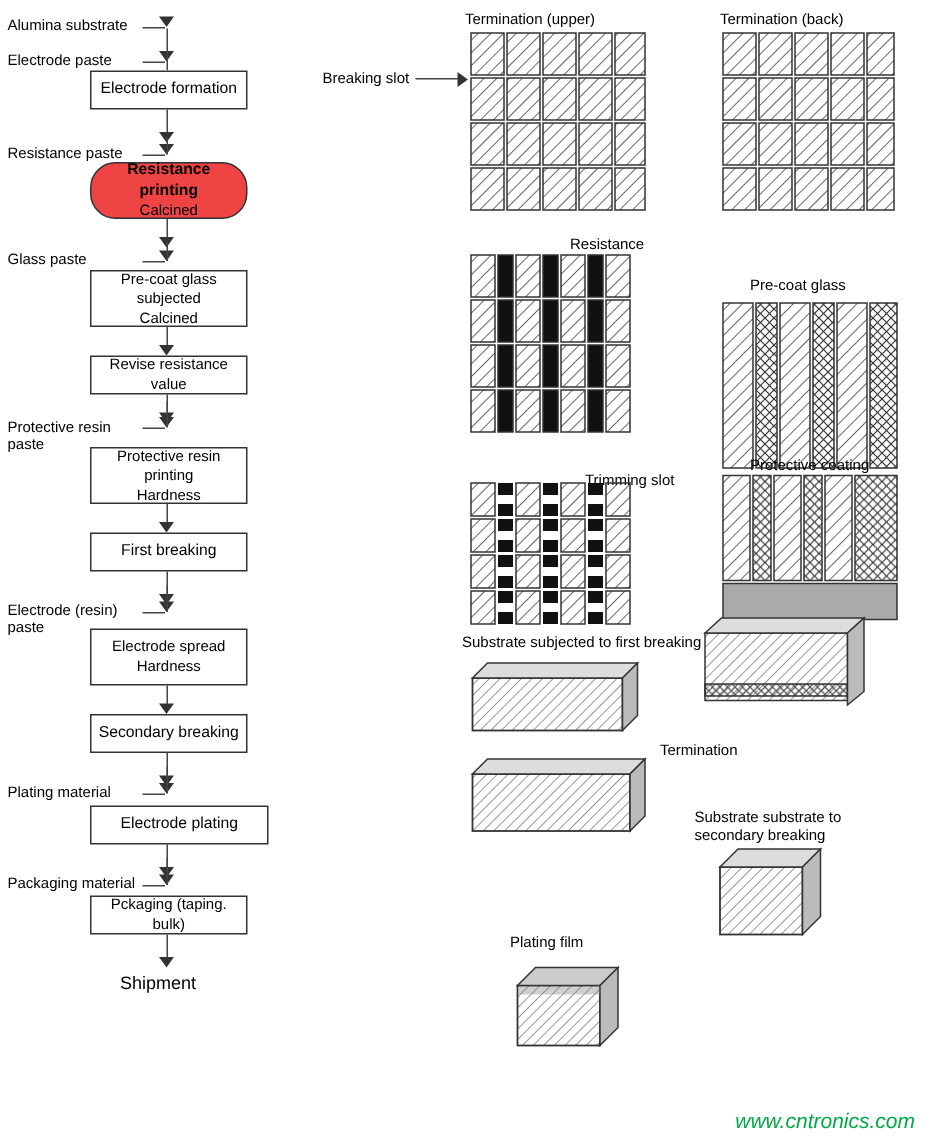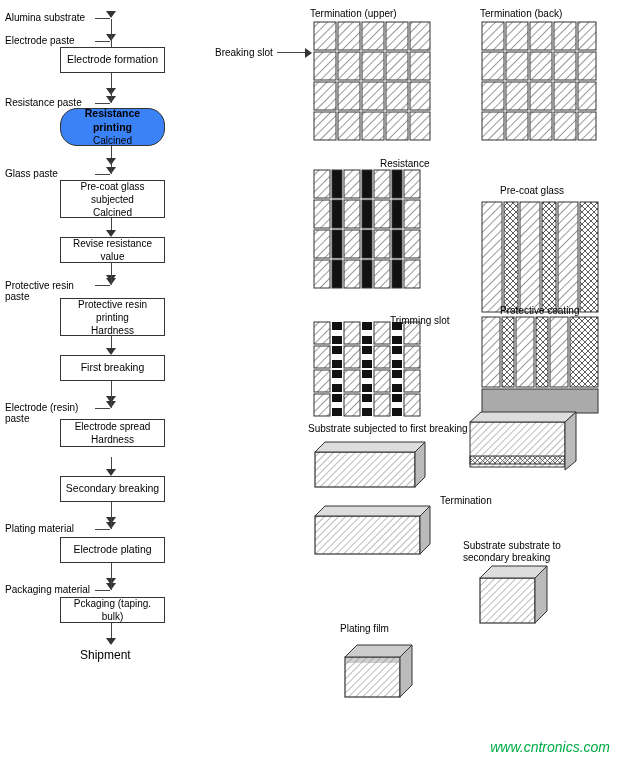--- a/index.html
+++ b/index.html
@@ -36,21 +36,21 @@
       font-size: 10.5px;
       line-height: 1.3;
       padding: 3px 4px;
       display: flex;
       align-items: center;
       justify-content: center;
       flex-direction: column;
     }
 
     .pbox.blue {
-      background: #3b82f6;
+      background: #ef4444;
       color: #000;
       border-radius: 17px;
     }
 
     
     .vline {
       position: absolute;
       width: 1px;
       background: #444;
     }
@@ -165,41 +165,41 @@
 
 <div class="vline" style="left:111px; top:381px; height:18px;"></div>
 <div class="tri" style="left:106px; top:396px;"></div>
 
 <div class="label-text" style="left:5px; top:402px;">Electrode (resin)</div>
 <div class="label-text" style="left:5px; top:413px;">paste</div>
 <div class="hline" style="left:95px; top:408px; width:15px;"></div>
 <div class="tri" style="left:106px; top:401px;"></div>
 <div class="vline" style="left:111px; top:390px; height:18px;"></div>
 
-<div class="pbox" style="left:60px; top:419px; width:105px; height:28px;">
+<div class="pbox" style="left:60px; top:419px; width:105px; height:38px;">
   <span style="font-size:10px;">Electrode spread</span>
   <span style="font-size:10px;">Hardness</span>
 </div>
 
 <div class="vline" style="left:111px; top:457px; height:15px;"></div>
 <div class="tri" style="left:106px; top:469px;"></div>
 
 <div class="pbox" style="left:60px; top:476px; width:105px; height:26px;">
   <span>Secondary breaking</span>
 </div>
 
 <div class="vline" style="left:111px; top:502px; height:18px;"></div>
 <div class="tri" style="left:106px; top:517px;"></div>
 
 <div class="label-text" style="left:5px; top:523px;">Plating material</div>
 <div class="hline" style="left:95px; top:529px; width:15px;"></div>
 <div class="tri" style="left:106px; top:522px;"></div>
 <div class="vline" style="left:111px; top:511px; height:18px;"></div>
 
-<div class="pbox" style="left:60px; top:537px; width:105px; height:26px;">
+<div class="pbox" style="left:60px; top:537px; width:119px; height:26px;">
   <span>Electrode plating</span>
 </div>
 
 <div class="vline" style="left:111px; top:563px; height:18px;"></div>
 <div class="tri" style="left:106px; top:578px;"></div>
 
 <div class="label-text" style="left:5px; top:584px;">Packaging material</div>
 <div class="hline" style="left:95px; top:590px; width:15px;"></div>
 <div class="tri" style="left:106px; top:583px;"></div>
 <div class="vline" style="left:111px; top:572px; height:18px;"></div>

